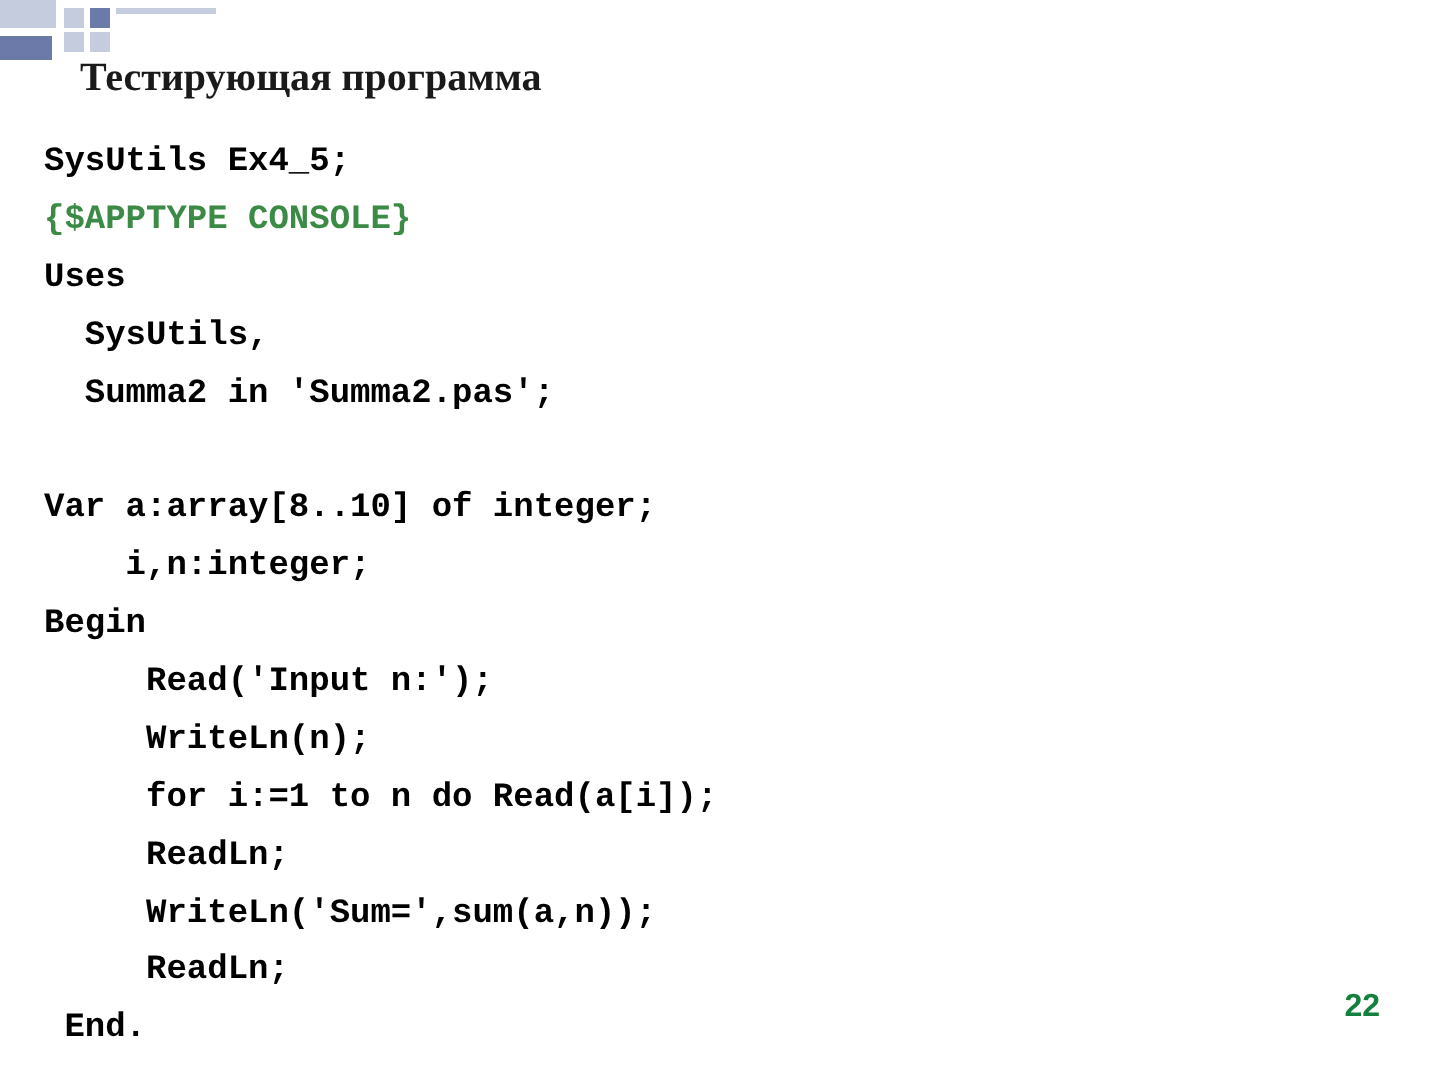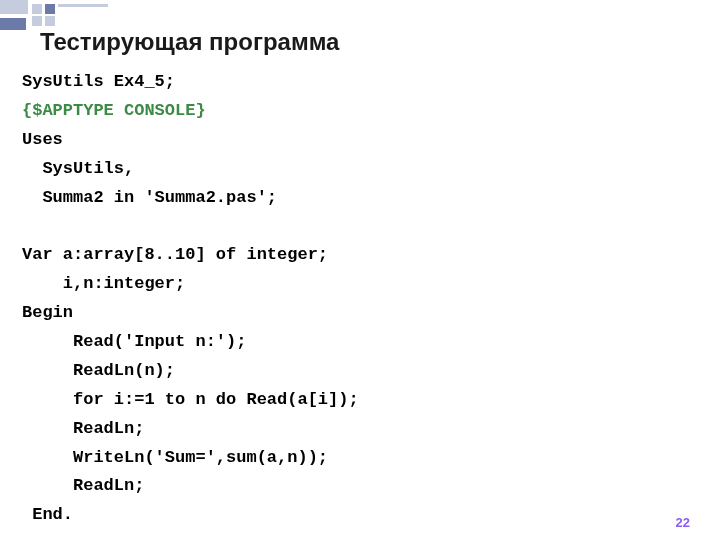--- a/index.html
+++ b/index.html
@@ -26,46 +26,46 @@
       position: absolute;
       background: #c5ccdd;
     }
     .deco-dark {
       background: #6b7aa8;
     }
     .heading {
       position: absolute;
       top: 28px;
       left: 40px;
-      font-size: 24px;
+      font-size: 20px;
       font-weight: bold;
       color: #1a1a1a;
-      font-family: Liberation Sans, sans-serif;
+      font-family: Liberation Serif, serif;
     }
     .code-block {
       position: absolute;
       top: 68px;
       left: 22px;
       font-family: "Courier New", monospace;
       font-size: 17px;
       font-weight: bold;
       line-height: 1.7;
       color: #000000;
       white-space: pre;
     }
     .directive {
       color: #3b8a45;
     }
     .page-number {
       position: absolute;
-      bottom: 10px;
+      bottom: 27px;
       right: 30px;
-      font-size: 13px;
+      font-size: 16px;
       font-weight: bold;
-      color: #8b5cf6;
+      color: #15803d;
       font-family: Arial, sans-serif;
     }
   </style>
 </head>
 <body>
 
 <div class="decoration">
   <div class="deco-block" style="top:0; left:0; width:28px; height:14px;"></div>
   <div class="deco-block" style="top:4px; left:32px; width:10px; height:10px;"></div>
   <div class="deco-block deco-dark" style="top:4px; left:45px; width:10px; height:10px;"></div>
@@ -80,20 +80,20 @@
 <div class="code-block"><span>SysUtils Ex4_5;</span>
 <span class="directive">{$APPTYPE CONSOLE}</span>
 <span>Uses</span>
 <span>  SysUtils,</span>
 <span>  Summa2 in 'Summa2.pas';</span>
 <span></span>
 <span>Var a:array[8..10] of integer;</span>
 <span>    i,n:integer;</span>
 <span>Begin</span>
 <span>     Read('Input n:');</span>
-<span>     ReadLn(n);</span>
+<span>     WriteLn(n);</span>
 <span>     for i:=1 to n do Read(a[i]);</span>
 <span>     ReadLn;</span>
 <span>     WriteLn('Sum=',sum(a,n));</span>
 <span>     ReadLn;</span>
 <span> End.</span></div>
 
 <div class="page-number">22</div>
 
 </body></html>

